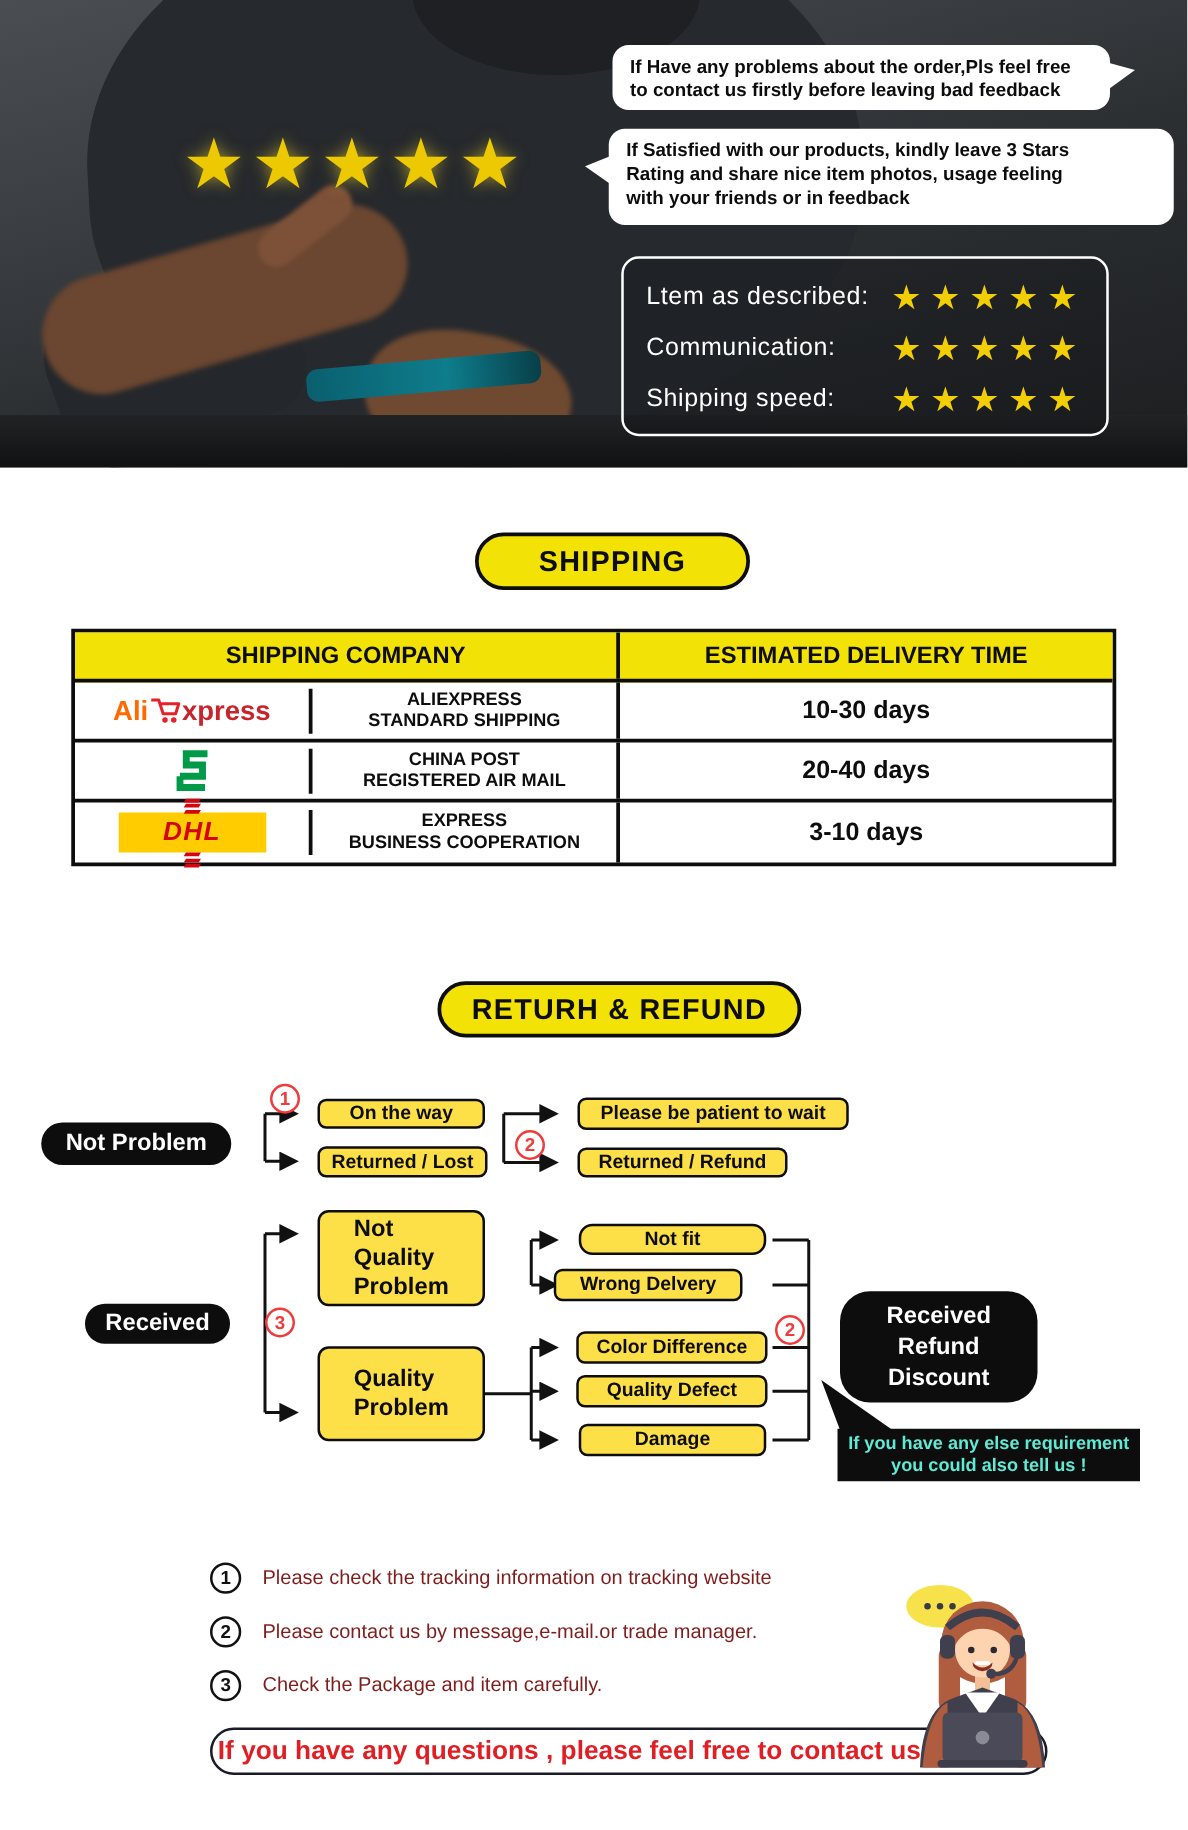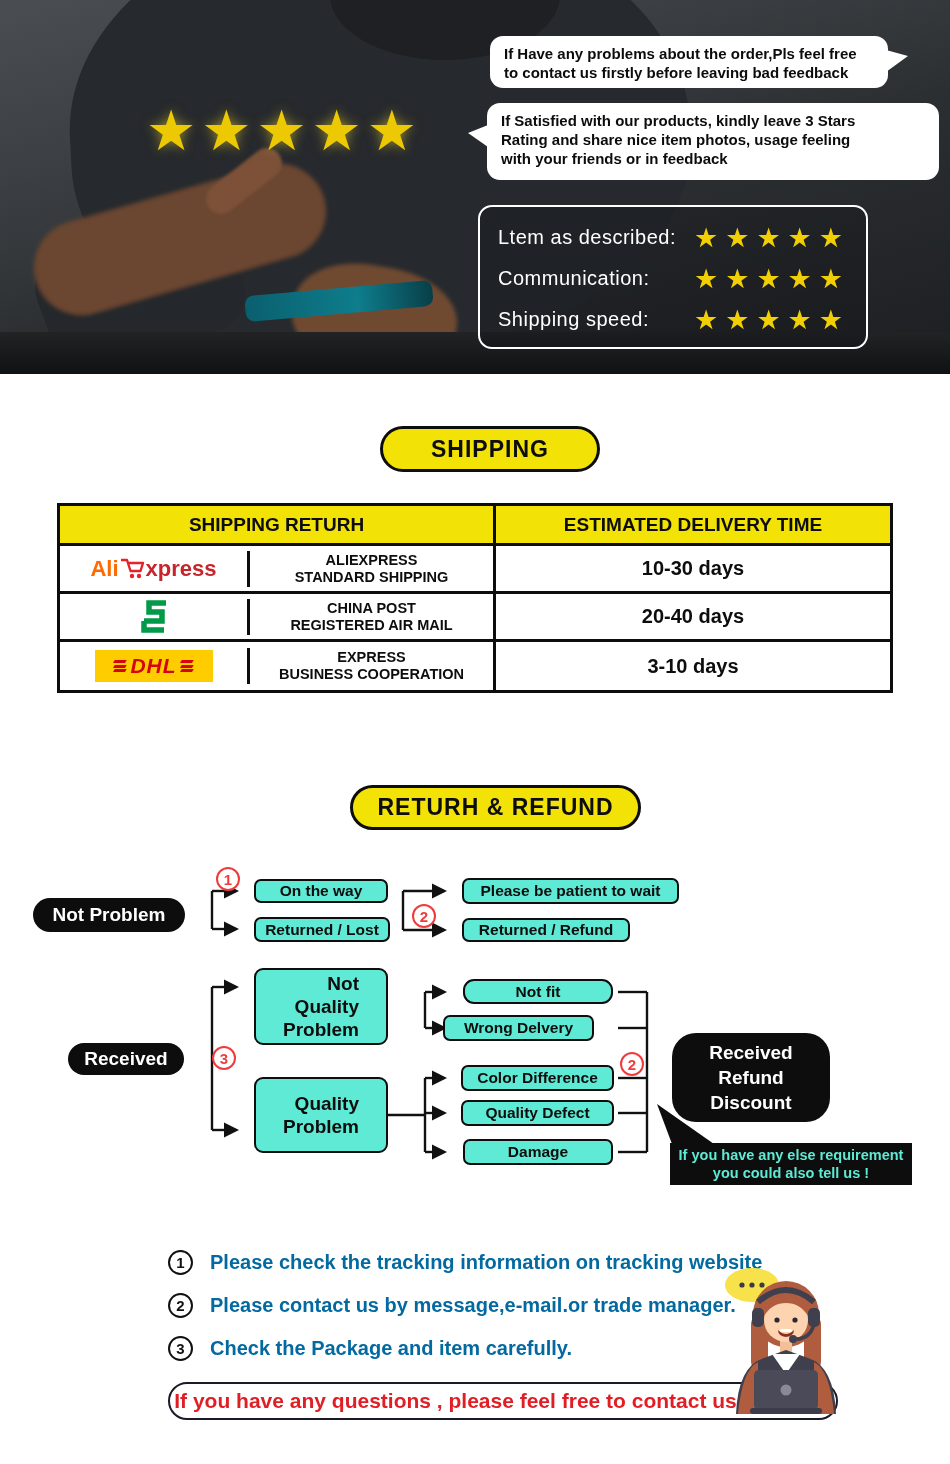--- a/index.html
+++ b/index.html
@@ -36,21 +36,21 @@
           padding:8px 14px;box-sizing:border-box;}
   .bubble1{left:490px;top:36px;width:398px;height:52px;}
   .bubble1 .tail{position:absolute;right:-20px;top:14px;width:0;height:0;
         border-left:22px solid #fff;border-top:6px solid transparent;border-bottom:16px solid transparent;}
   .bubble2{left:487px;top:103px;width:452px;height:77px;}
   .bubble2 .tail{position:absolute;left:-19px;top:22px;width:0;height:0;
         border-right:20px solid #fff;border-top:8px solid transparent;border-bottom:14px solid transparent;}
   .bubble span{display:block;}
 
   
-  .rating-box{position:absolute;left:478px;top:205px;width:390px;height:144px;
+  .rating-box{position:absolute;left:497px;top:205px;width:390px;height:144px;
               border:2px solid #fff;border-radius:14px;background:rgba(8,10,12,0.22);
               box-sizing:border-box;padding:10px 16px 0 18px;}
   .rating-row{display:flex;align-items:center;justify-content:space-between;height:41px;}
   .rating-label{color:#fff;font-size:20px;letter-spacing:0.5px;white-space:nowrap;}
   .rating-stars{color:#f2cf04;font-size:27px;letter-spacing:7px;white-space:nowrap;}
 
   
   .pill-badge{position:absolute;background:#F2E205;border:3px solid #0d0d0d;border-radius:24px;
               display:flex;align-items:center;justify-content:center;
               font-size:23px;font-weight:700;color:#0d0d0d;letter-spacing:1px;box-sizing:border-box;}
@@ -72,30 +72,30 @@
   .logo-zone{width:187px;display:flex;align-items:center;justify-content:center;}
   .vbar{width:3px;height:36px;background:#0d0d0d;}
   .method{flex:1;text-align:center;font-size:14.5px;font-weight:700;color:#0d0d0d;line-height:17px;}
   .cell-time{flex:1;display:flex;align-items:center;justify-content:center;
              font-size:20px;font-weight:700;color:#0d0d0d;}
   
   .ali-logo{display:flex;align-items:center;font-weight:700;font-size:22px;}
   .ali-a{color:#ff6a00;}
   .ali-x{color:#c7252c;}
   .dhl-logo{background:#FFCC00;width:118px;height:32px;display:flex;align-items:center;
-            justify-content:center;gap:4px;}
+            justify-content:center;gap:4px;flex-direction:column;}
   .dhl-txt{color:#D40511;font-weight:700;font-style:italic;font-size:21px;letter-spacing:1px;}
   .dhl-dash{display:flex;flex-direction:column;gap:2px;}
   .dhl-dash i{display:block;width:12px;height:2.5px;background:#D40511;transform:skewX(-30deg);}
 
   
   .flow{position:absolute;left:0;top:840px;width:950px;height:390px;}
   .flow svg.lines{position:absolute;left:0;top:0;}
-  .fbox{position:absolute;background:#5eead4;border:2.5px solid #0d0d0d;border-radius:7px;
-        display:flex;align-items:center;justify-content:center;text-align:right;
+  .fbox{position:absolute;background:#fde047;border:2.5px solid #0d0d0d;border-radius:7px;
+        display:flex;align-items:center;justify-content:center;text-align:left;
         font-size:15.5px;font-weight:700;color:#0d0d0d;box-sizing:border-box;line-height:18px;}
   .fbox.big{font-size:19px;line-height:23px;border-radius:9px;}
   .fpill{position:absolute;background:#0d0d0d;color:#fff;border-radius:18px;
          display:flex;align-items:center;justify-content:center;
          font-size:19px;font-weight:700;box-sizing:border-box;}
   .fcircle{position:absolute;width:24px;height:24px;border:2px solid #ef3b3b;border-radius:50%;
            color:#ef3b3b;background:#fff;font-size:15px;font-weight:700;
            display:flex;align-items:center;justify-content:center;box-sizing:border-box;z-index:3;}
   .refund-box{position:absolute;left:672px;top:193px;width:158px;height:89px;background:#0d0d0d;
               border-radius:24px;color:#fff;font-size:19px;font-weight:700;line-height:25px;
@@ -103,21 +103,21 @@
   .tellus{position:absolute;left:670px;top:303px;width:242px;height:42px;background:#0d0d0d;
           color:#5eead4;font-size:14.5px;font-weight:700;line-height:18px;
           display:flex;align-items:center;justify-content:center;text-align:center;z-index:2;}
 
   
   .notes{position:absolute;left:168px;top:1250px;}
   .note-row{display:flex;align-items:center;margin-bottom:18px;}
   .note-num{width:25px;height:25px;border:2px solid #111;border-radius:50%;box-sizing:border-box;
             display:flex;align-items:center;justify-content:center;
             font-size:15px;font-weight:700;color:#111;margin-right:17px;}
-  .note-text{font-size:20px;font-weight:700;color:#0369a1;}
+  .note-text{font-size:16px;font-weight:400;color:#7f1d1d;}
 
   
   .contact-bar{position:absolute;left:168px;top:1382px;width:670px;height:38px;
                border:2.5px solid #1a1a28;border-radius:19px;box-sizing:border-box;
                display:flex;align-items:center;justify-content:center;padding-right:95px;}
   .contact-text{color:#e01e24;font-size:21px;font-weight:700;white-space:nowrap;}
   .agent{position:absolute;left:714px;top:1258px;width:140px;height:160px;z-index:5;}
 </style>
 </head>
 <body>
@@ -158,21 +158,21 @@
       <span class="rating-label">Shipping speed:</span>
       <span class="rating-stars">★★★★★</span>
     </div>
   </div>
 </div>
 
 <div class="pill-badge badge-shipping">SHIPPING</div>
 
 <div class="ship-table">
   <div class="t-row t-header">
-    <div class="c1">SHIPPING RETURH</div>
+    <div class="c1">SHIPPING COMPANY</div>
     <div class="c2">ESTIMATED DELIVERY TIME</div>
   </div>
 
   <div class="t-row t-body">
     <div class="cell-company">
       <div class="logo-zone">
         <div class="ali-logo">
           <span class="ali-a">Ali</span>
           <svg width="27" height="25" viewBox="0 0 27 25">
             <path d="M2 4 H8 L11.5 15 H21.5 L24 7 H9.5" fill="none" stroke="#e62129" stroke-width="2.4" stroke-linejoin="round"></path>

